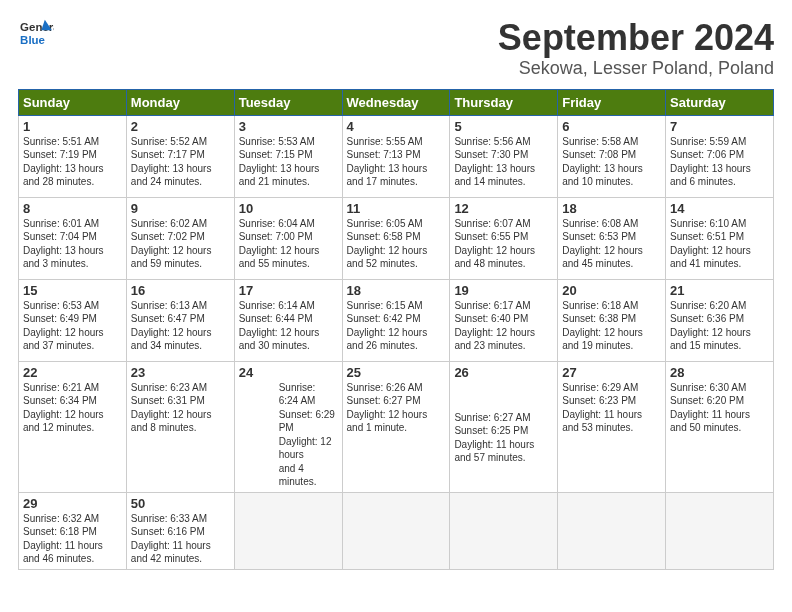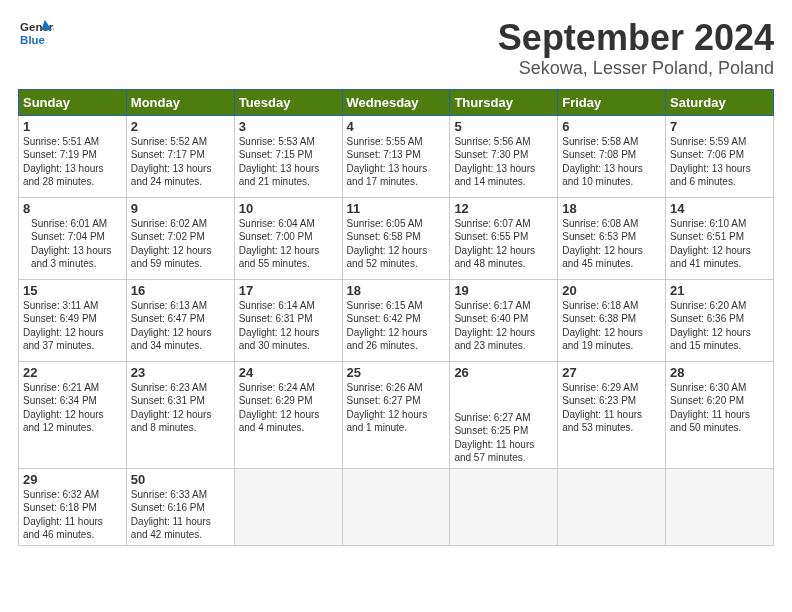--- a/index.html
+++ b/index.html
@@ -165,21 +165,21 @@
             <span class="day-number">7</span>
             <div class="day-info" style="white-space: pre-line;">Sunrise: 5:59 AM
 Sunset: 7:06 PM
 Daylight: 13 hours
 and 6 minutes.</div>
           </td>
         </tr>
         <tr>
           <td>
             <span class="day-number">8</span>
-            <div class="day-info" style="white-space: pre-line; margin-left: 8px;">Sunrise: 6:01 AM
+            <div class="day-info" style="white-space: pre-line;">Sunrise: 6:01 AM
 Sunset: 7:04 PM
 Daylight: 13 hours
 and 3 minutes.</div>
           </td>
           <td>
             <span class="day-number">9</span>
             <div class="day-info" style="white-space: pre-line;">Sunrise: 6:02 AM
 Sunset: 7:02 PM
 Daylight: 12 hours
 and 59 minutes.</div>
@@ -216,36 +216,36 @@
             <span class="day-number">14</span>
             <div class="day-info" style="white-space: pre-line;">Sunrise: 6:10 AM
 Sunset: 6:51 PM
 Daylight: 12 hours
 and 41 minutes.</div>
           </td>
         </tr>
         <tr>
           <td>
             <span class="day-number">15</span>
-            <div class="day-info" style="white-space: pre-line;">Sunrise: 3:11 AM
+            <div class="day-info" style="white-space: pre-line;">Sunrise: 6:53 AM
 Sunset: 6:49 PM
 Daylight: 12 hours
 and 37 minutes.</div>
           </td>
           <td>
             <span class="day-number">16</span>
             <div class="day-info" style="white-space: pre-line;">Sunrise: 6:13 AM
 Sunset: 6:47 PM
 Daylight: 12 hours
 and 34 minutes.</div>
           </td>
           <td>
             <span class="day-number">17</span>
             <div class="day-info" style="white-space: pre-line;">Sunrise: 6:14 AM
-Sunset: 6:31 PM
+Sunset: 6:44 PM
 Daylight: 12 hours
 and 30 minutes.</div>
           </td>
           <td>
             <span class="day-number">18</span>
             <div class="day-info" style="white-space: pre-line;">Sunrise: 6:15 AM
 Sunset: 6:42 PM
 Daylight: 12 hours
 and 26 minutes.</div>
           </td>
@@ -281,21 +281,21 @@
           </td>
           <td>
             <span class="day-number">23</span>
             <div class="day-info" style="white-space: pre-line;">Sunrise: 6:23 AM
 Sunset: 6:31 PM
 Daylight: 12 hours
 and 8 minutes.</div>
           </td>
           <td>
             <span class="day-number">24</span>
-            <div class="day-info" style="white-space: pre-line;">Sunrise: 6:24 AM
+            <div class="day-info" style="white-space: pre-line; margin-left: 40px;">Sunrise: 6:24 AM
 Sunset: 6:29 PM
 Daylight: 12 hours
 and 4 minutes.</div>
           </td>
           <td>
             <span class="day-number">25</span>
             <div class="day-info" style="white-space: pre-line;">Sunrise: 6:26 AM
 Sunset: 6:27 PM
 Daylight: 12 hours
 and 1 minute.</div>

